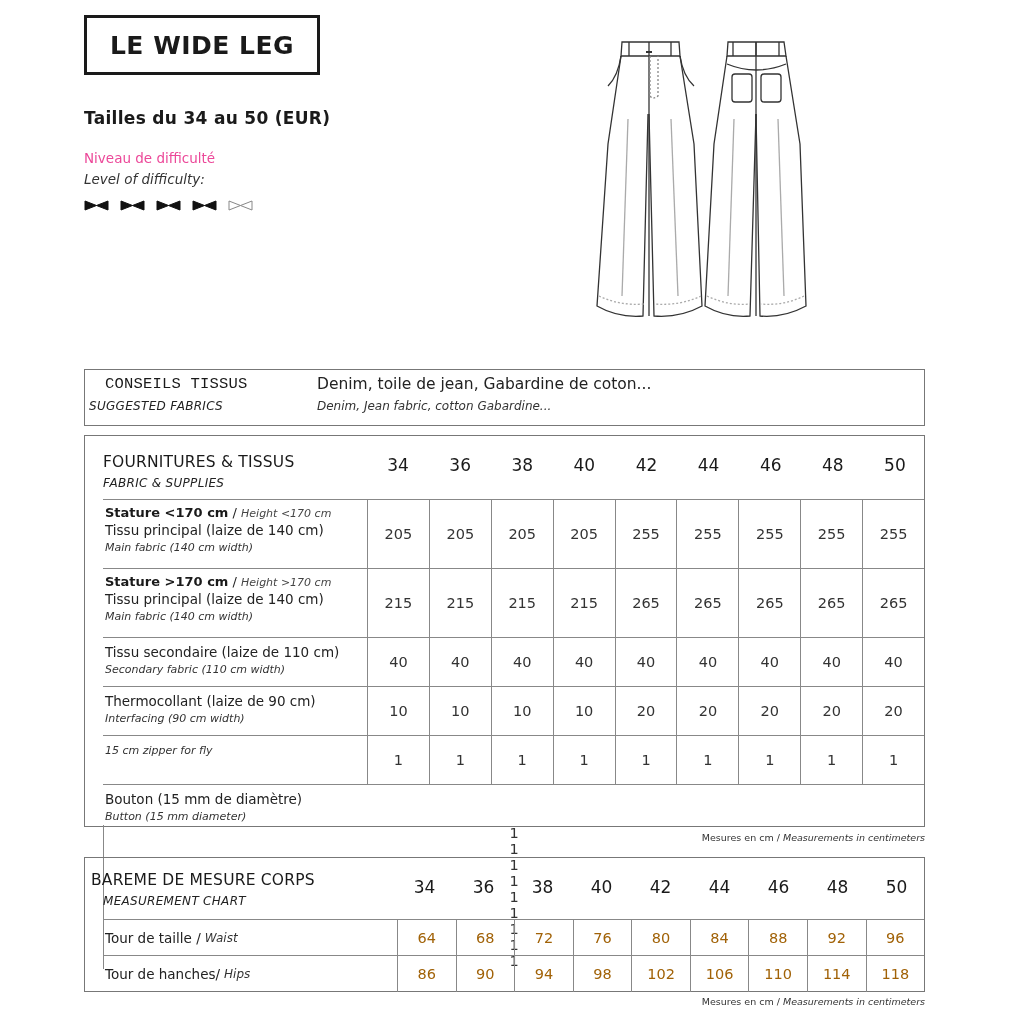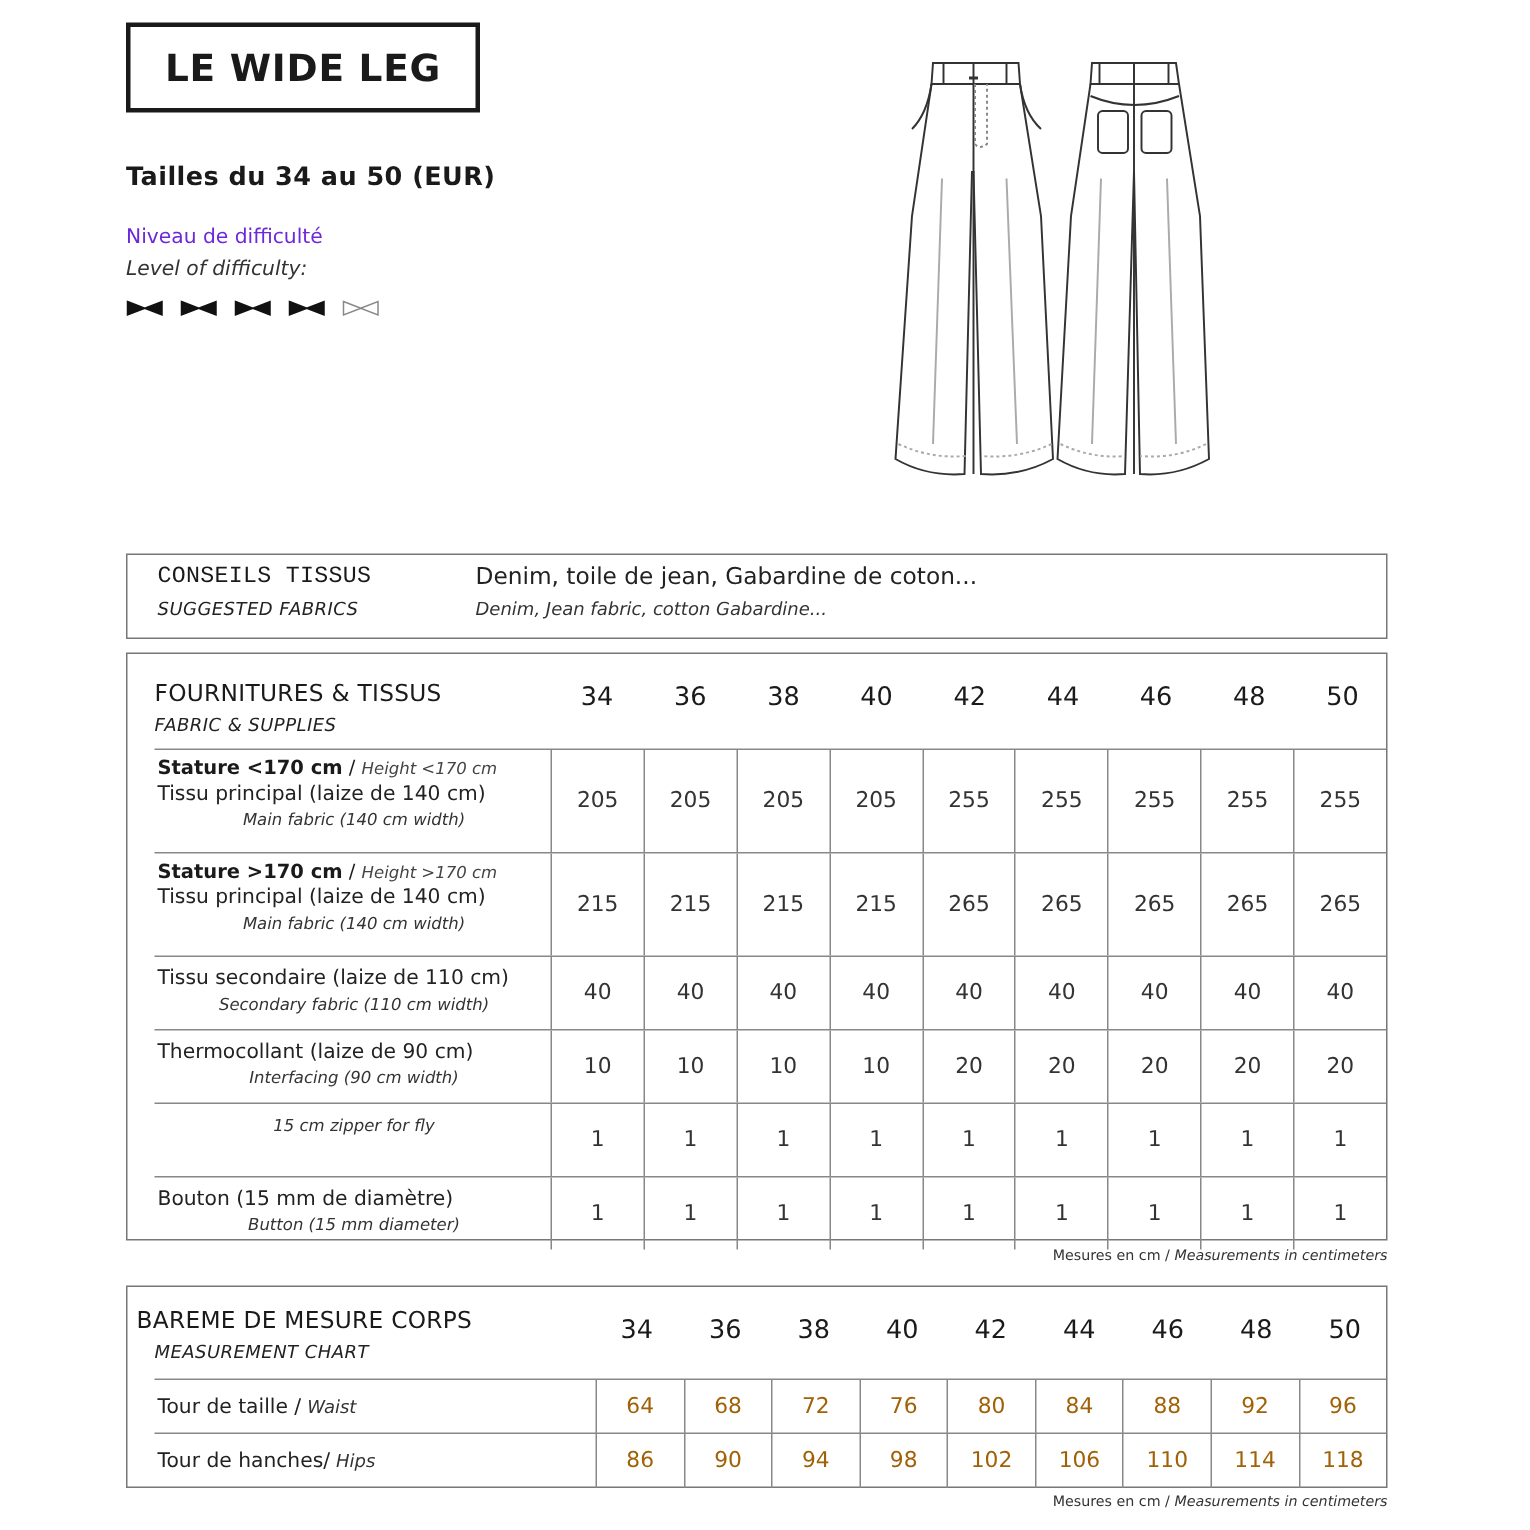--- a/index.html
+++ b/index.html
@@ -3,21 +3,21 @@
 <meta charset="utf-8">
 <style>
   html, body { margin:0; padding:0; background:#fff; }
   body { width:1020px; height:1020px; position:relative; overflow:hidden;
          font-family:"DejaVu Sans", sans-serif; color:#1a1a1a; }
   .abs { position:absolute; }
   .title-box { left:84px; top:15px; width:236px; height:60px; border:3px solid #1a1a1a; box-sizing:border-box;
                display:flex; align-items:center; justify-content:center; }
   .title-box span { font-size:25px; font-weight:bold; letter-spacing:0.5px; }
   .sizes-line { left:84px; top:108px; font-size:17px; font-weight:bold; letter-spacing:0.3px; }
-  .diff-fr { left:84px; top:150px; font-size:13.5px; color:#6d28d9; }
+  .diff-fr { left:84px; top:150px; font-size:13.5px; color:#ec4899; }
   .diff-en { left:84px; top:171px; font-size:13.5px; color:#333; font-style:italic; }
   .bows { left:84px; top:200px; display:flex; gap:11px; }
   .bow { width:25px; height:11px; }
   .flats { left:588px; top:34px; width:220px; height:292px; }
 
   .box { position:absolute; border:1.5px solid #777; box-sizing:border-box; }
   .fabrics { left:84px; top:369px; width:841px; height:57px; }
   .lbl-main { font-size:15.5px; color:#1a1a1a; letter-spacing:0.2px; }
   .lbl-sub { font-size:12px; font-style:italic; color:#222; letter-spacing:0.3px; }
   .fab-fr { font-size:15.5px; color:#222; }
@@ -27,21 +27,21 @@
   .sizes-head { position:absolute; top:19px; font-size:17px; color:#1a1a1a; text-align:center; width:62px; }
   .grid { position:absolute; left:18px; top:63px; right:0; }
   .row { position:relative; border-top:1.5px solid #888; display:flex; }
   .row .desc { width:264px; padding:4px 0 0 2px; box-sizing:border-box; line-height:17px; }
   .row .cell { flex:1; border-left:1.5px solid #888; display:flex; align-items:center; justify-content:center;
                font-size:14.5px; color:#333; }
   .d1 { font-size:13px; color:#1a1a1a; }
   .d1 b { font-weight:bold; }
   .d1 i { font-size:11px; color:#444; }
   .d2 { font-size:13.5px; color:#222; }
-  .d3 { font-size:11px; font-style:italic; color:#333;text-align:center; }
+  .d3 { font-size:11px; font-style:italic; color:#333; }
   .note { position:absolute; right:95px; font-size:9.5px; color:#333; }
   .note i { font-style:italic; }
 
   .chart { left:84px; top:857px; width:841px; height:135px; }
   .mrow { position:absolute; left:18px; right:0; border-top:1.5px solid #888; display:flex; height:36px; }
   .mrow .desc { width:292px; font-size:13.5px; color:#222; display:flex; align-items:center; padding-left:2px; }
   .mrow .desc i { font-size:12px; color:#333; margin-left:4px; }
   .mrow .cell { flex:1; border-left:1.5px solid #888; display:flex; align-items:center; justify-content:center;
                 font-size:14.5px; color:#a16207; }
 </style>
@@ -97,21 +97,21 @@
     <rect x="61" y="40" width="20" height="28" rx="3"></rect>
     <path d="M33 8 L33 22 M79 8 L79 22 M56 8 L56 22"></path>
     <path d="M34 85 L28 262" stroke="#aaa"></path>
     <path d="M78 85 L84 262" stroke="#aaa"></path>
     <path d="M7 262 Q28 272 50 270 M104 262 Q84 272 60 270" stroke="#aaa" stroke-dasharray="2 2"></path>
   </g>
 </svg>
 
 <div class="box fabrics">
   <div class="abs lbl-main" style="left:20px;top:5px;font-family:Liberation Mono, monospace;">CONSEILS TISSUS</div>
-  <div class="abs lbl-sub" style="left:20px;top:29px;">SUGGESTED FABRICS</div>
+  <div class="abs lbl-sub" style="left:4px;top:29px;">SUGGESTED FABRICS</div>
   <div class="abs fab-fr" style="left:232px;top:5px;">Denim, toile de jean, Gabardine de coton...</div>
   <div class="abs fab-en" style="left:232px;top:29px;">Denim, Jean fabric, cotton Gabardine...</div>
 </div>
 
 <div class="box supplies">
   <div class="abs lbl-main" style="left:18px;top:17px;">FOURNITURES &amp; TISSUS</div>
   <div class="abs lbl-sub" style="left:18px;top:40px;">FABRIC &amp; SUPPLIES</div>
   <div id="sup-heads">
       <div class="sizes-head" style="left: 282.056px;">34</div>
       <div class="sizes-head" style="left: 344.167px;">36</div>
@@ -193,21 +193,21 @@
         <div class="cell">1</div>
         <div class="cell">1</div>
         <div class="cell">1</div>
         <div class="cell">1</div>
         <div class="cell">1</div>
         <div class="cell">1</div>
         <div class="cell">1</div>
         <div class="cell">1</div>
         <div class="cell">1</div>
       </div>
-      <div class="row" style="height: 48px;">
+      <div class="row" style="height: 48px; flex-direction: column;">
         <div class="desc" style="padding-top: 6px;">
           <div class="d2">Bouton (15 mm de diamètre)</div>
           <div class="d3">Button (15 mm diameter)</div>
         </div>
         <div class="cell">1</div>
         <div class="cell">1</div>
         <div class="cell">1</div>
         <div class="cell">1</div>
         <div class="cell">1</div>
         <div class="cell">1</div>

